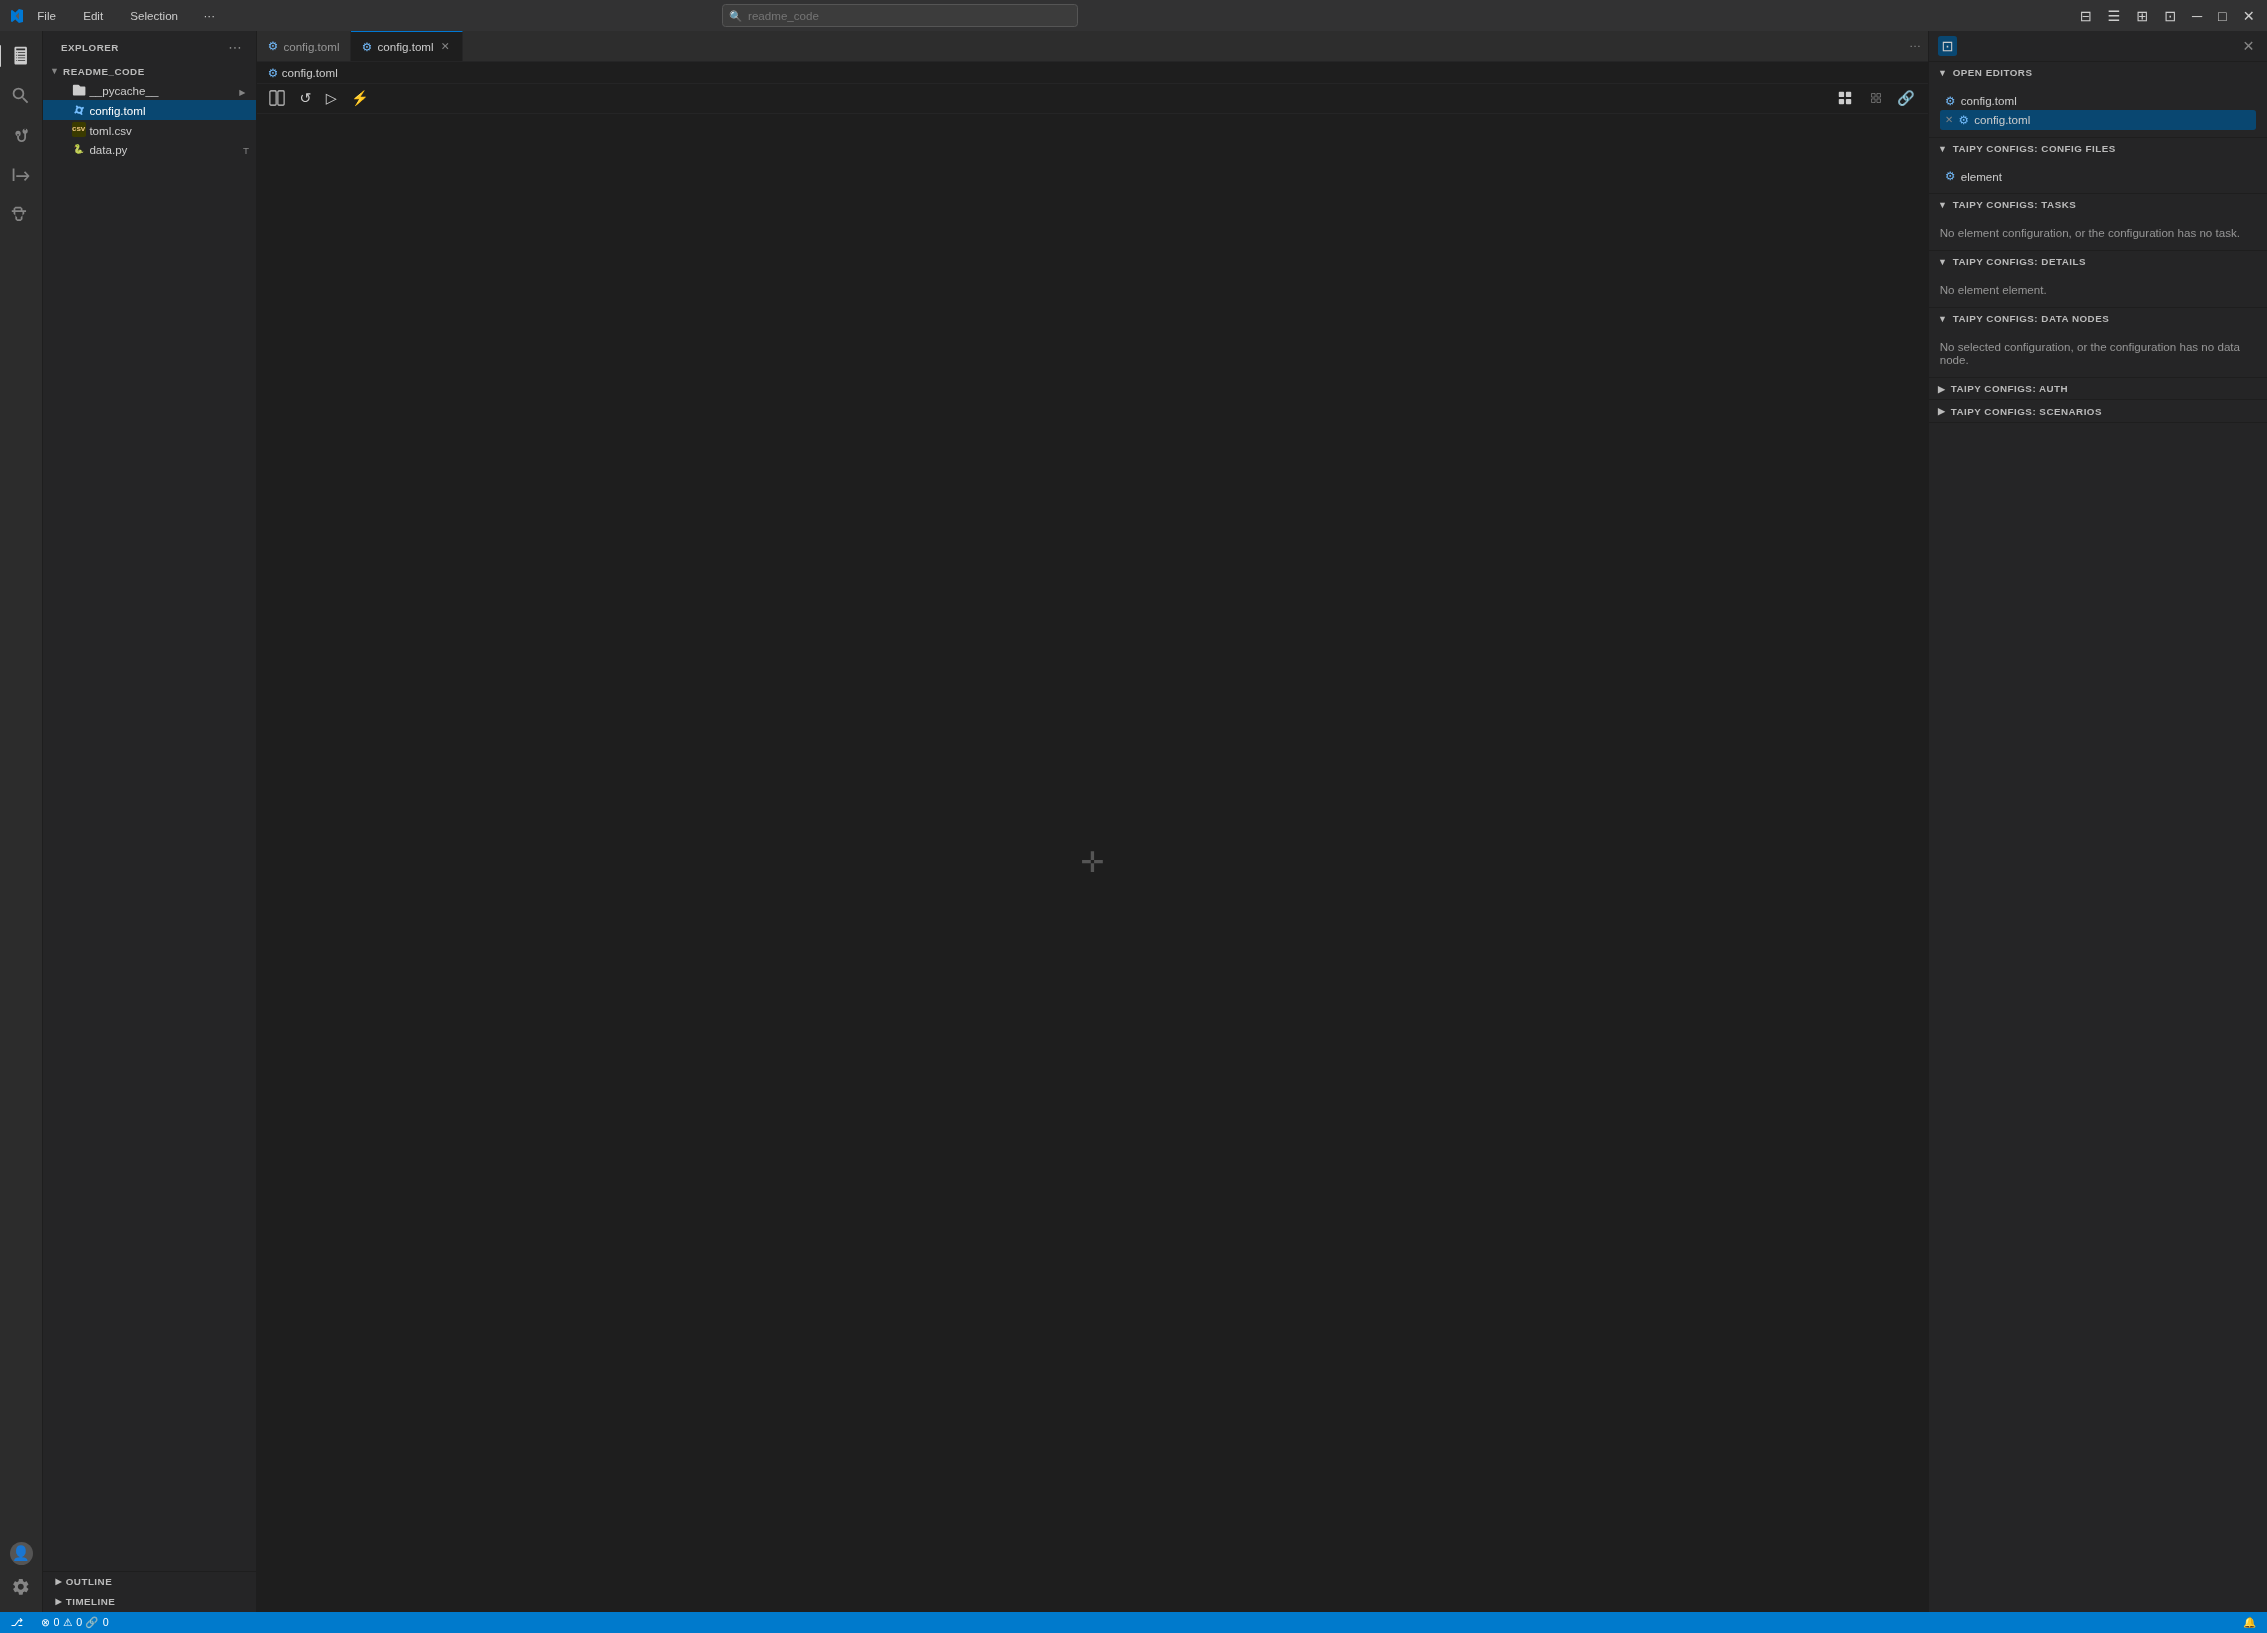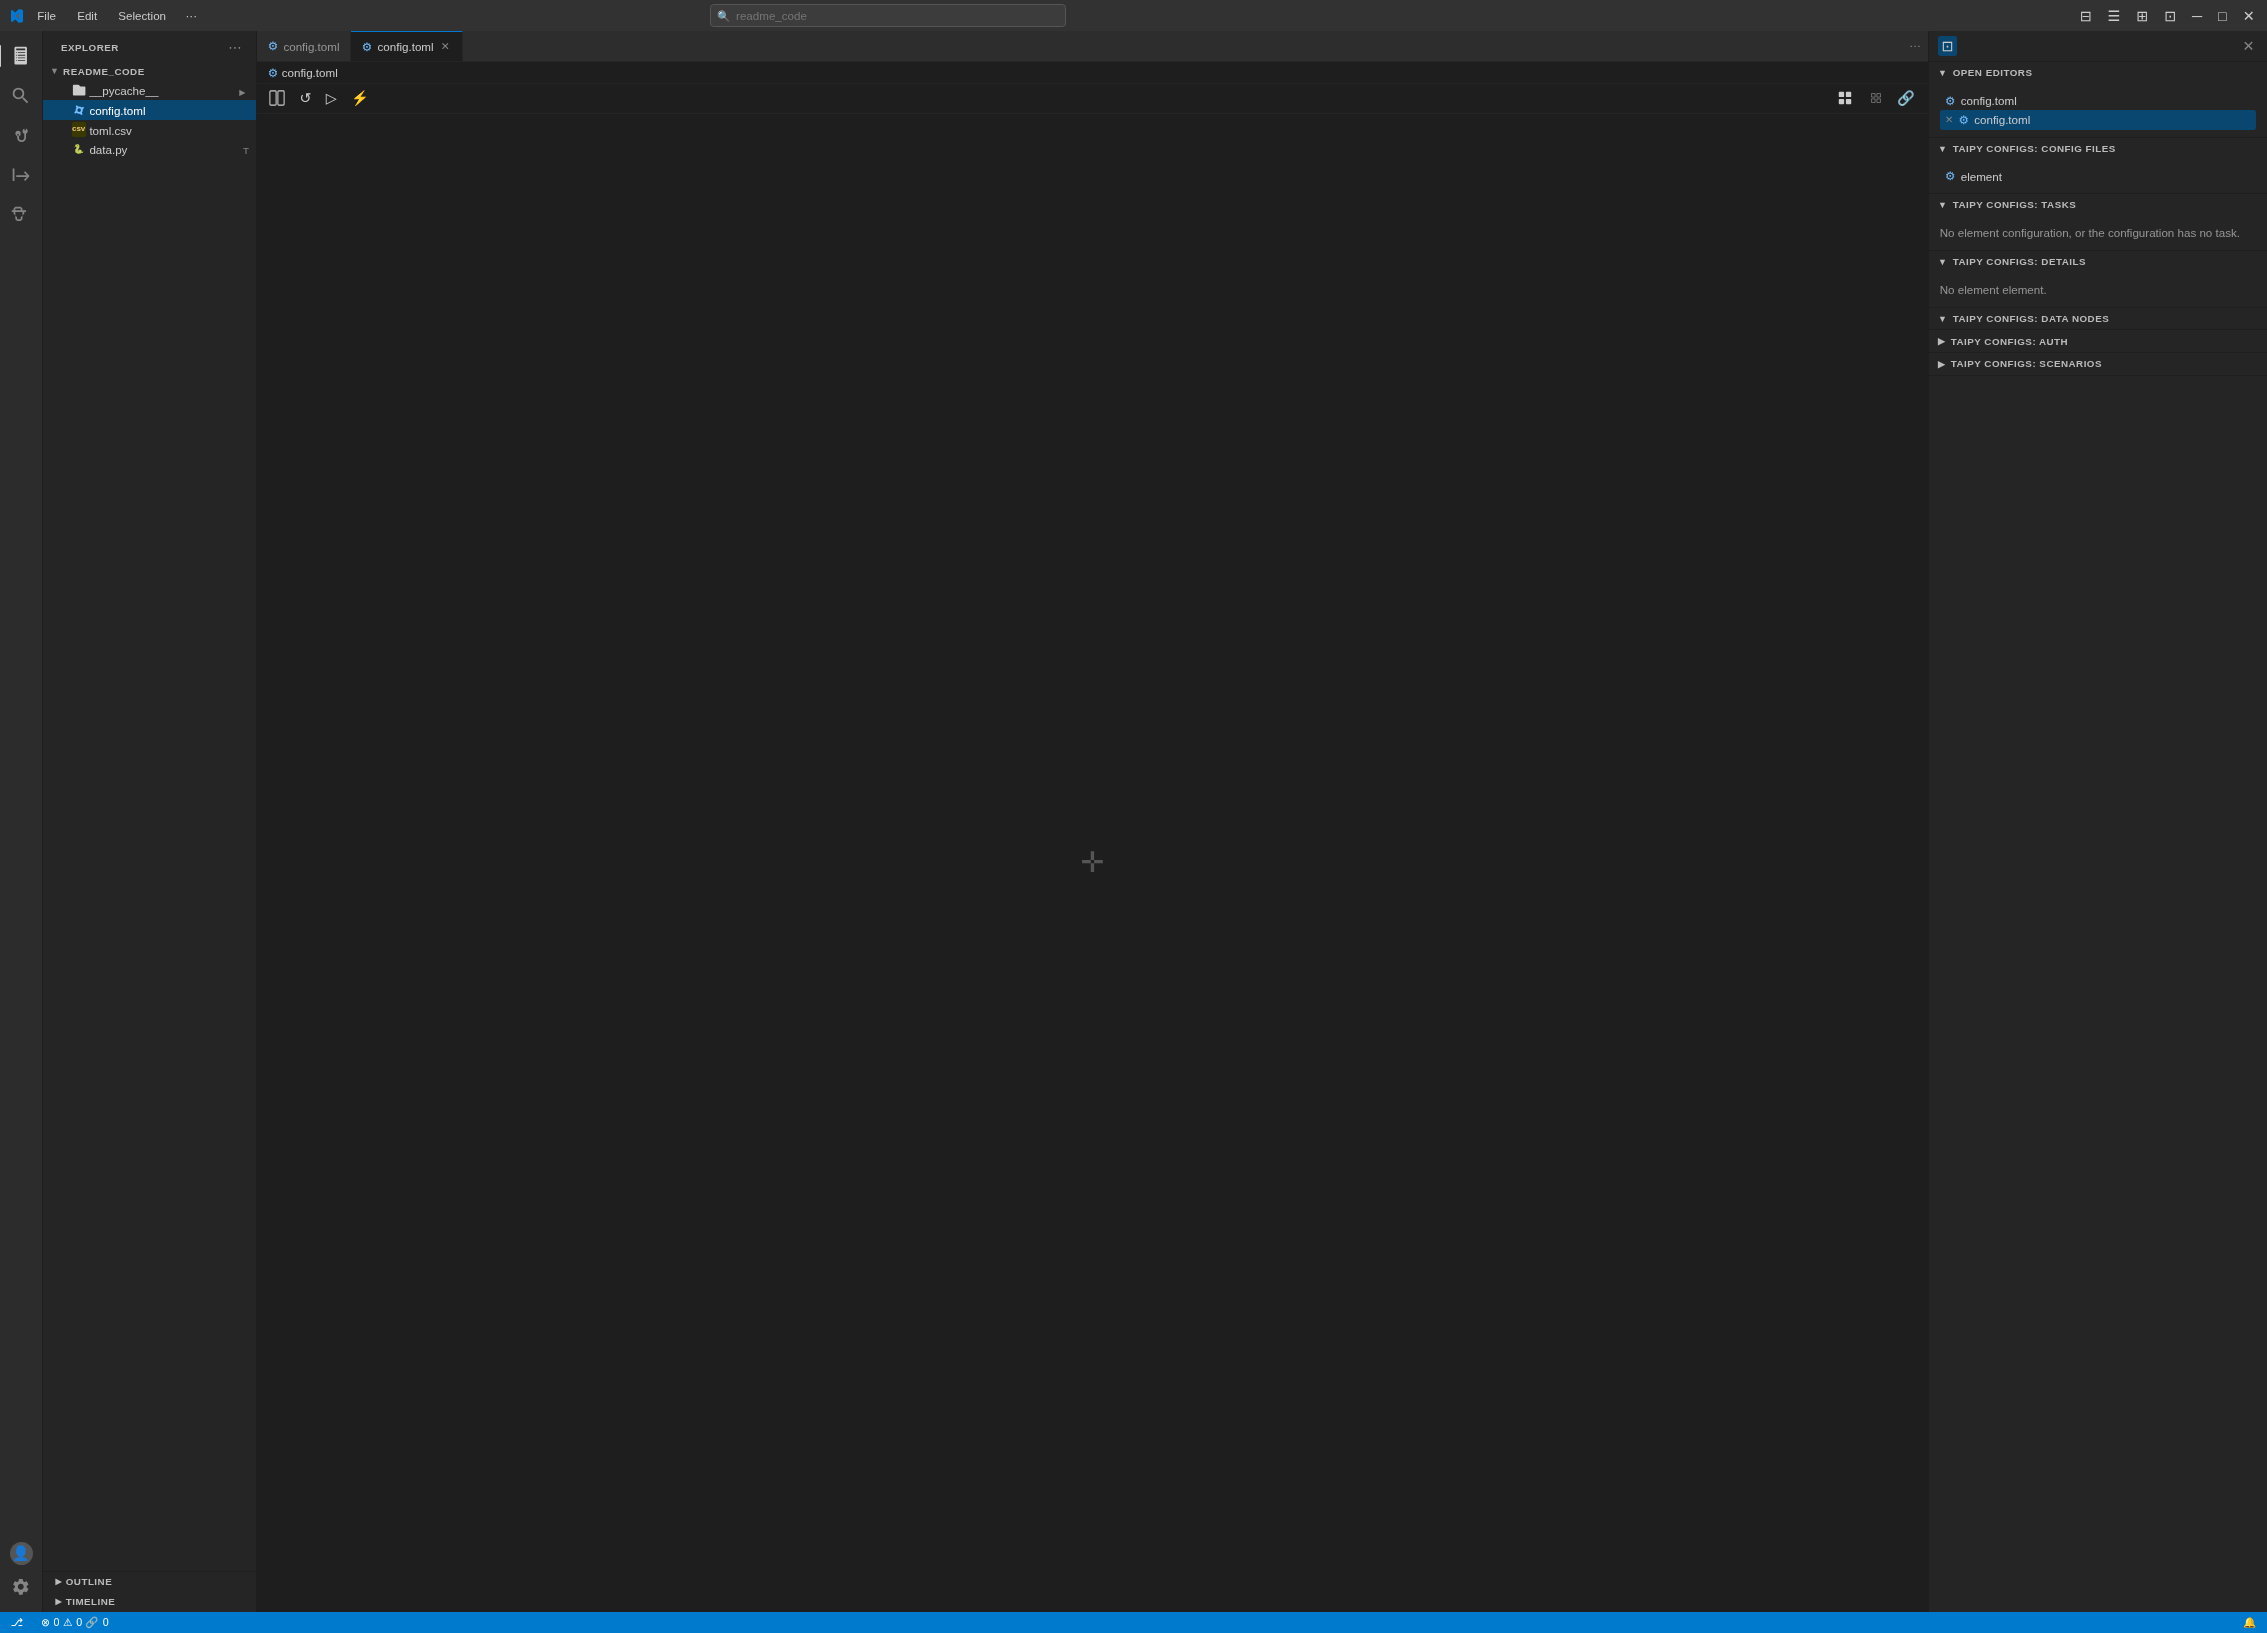--- a/index.html
+++ b/index.html
@@ -24,21 +24,21 @@
       flex-shrink: 0;
       gap: 7.1px;
     }
     .title-bar-logo {
       width: 16px;
       height: 16px;
       flex-shrink: 0;
     }
     .title-bar-menus {
       display: flex;
-      gap: 7px;
+      gap: 13px;
     }
     .title-bar-menu-item {
       padding: 3.6px 7.1px;
       border-radius: 3.6px;
       cursor: pointer;
       font-size: 11.6px;
       color: #cccccc;
     }
     .title-bar-more {
       padding: 3.6px 5.3px;
@@ -703,20 +703,23 @@
         <div class="rp-section-body">
           <div class="rp-empty-text">No element element.</div>
         </div>
       </div>
 
       <div class="rp-section">
         <div class="rp-section-header">
           <span class="chevron">▼</span>
           <span>TAIPY CONFIGS: DATA NODES</span>
         </div>
+        <div class="rp-section-body">
+          <div class="rp-empty-text">No selected configuration, or the configuration has no data node.</div>
+        </div>
       </div>
 
       <div class="rp-section">
         <div class="rp-section-header">
           <span class="chevron">▶</span>
           <span>TAIPY CONFIGS: AUTH</span>
         </div>
       </div>
 
       <div class="rp-section">

